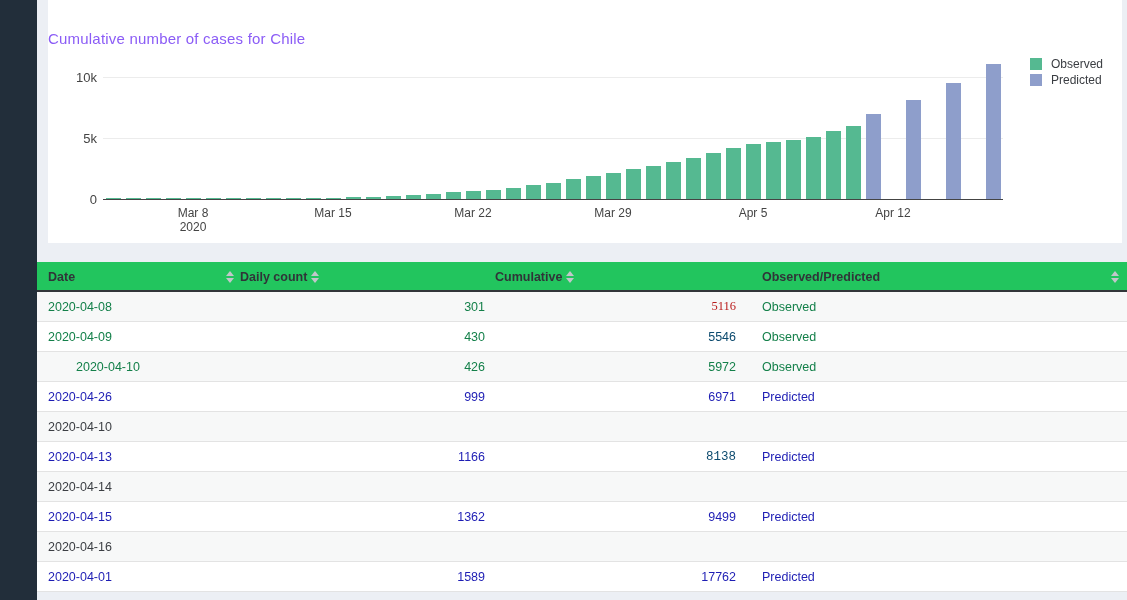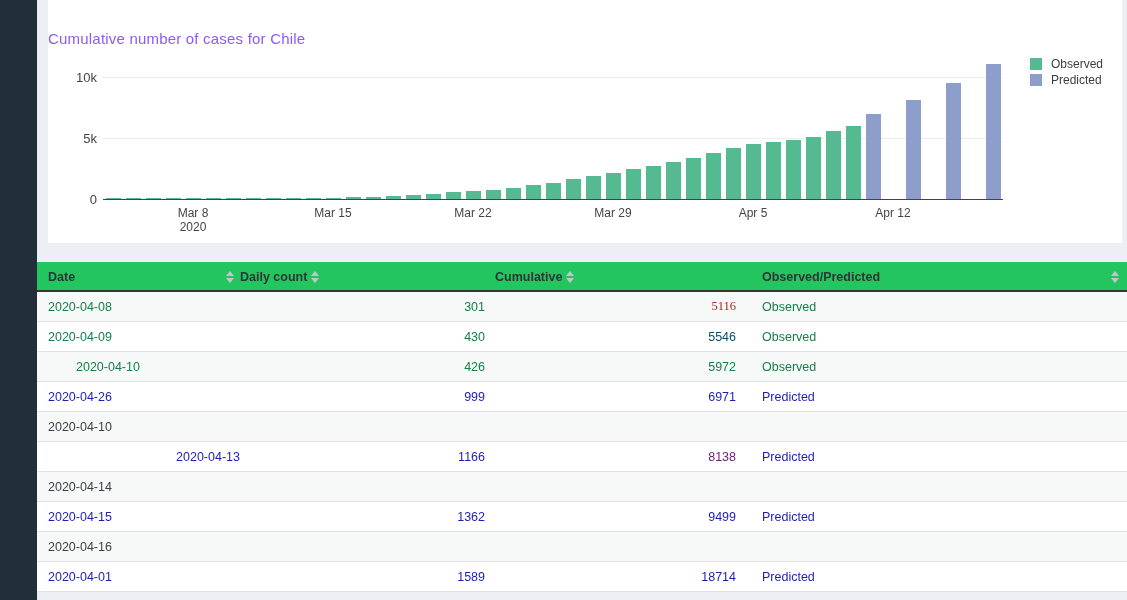--- a/index.html
+++ b/index.html
@@ -186,23 +186,23 @@
             <div class="cell c-cum" style="color: rgb(30, 30, 180);">6971</div>
             <div class="cell c-status" style="color: rgb(30, 30, 180);">Predicted</div>
           </div>
           <div class="trow striped">
             <div class="cell c-date" style="color: rgb(60, 63, 68);">2020-04-10</div>
             <div class="cell c-daily" style="color: rgb(60, 63, 68);"></div>
             <div class="cell c-cum" style="color: rgb(60, 63, 68);"></div>
             <div class="cell c-status" style="color: rgb(60, 63, 68);"></div>
           </div>
           <div class="trow">
-            <div class="cell c-date" style="color: rgb(30, 30, 180); text-align: right;">2020-04-13</div>
+            <div class="cell c-date" style="color: rgb(30, 30, 180);">2020-04-13</div>
             <div class="cell c-daily" style="color: rgb(30, 30, 180);">1166</div>
-            <div class="cell c-cum" style="color: #701a75;">8138</div>
+            <div class="cell c-cum" style="color: #0c4a6e; font-family: Liberation Mono, monospace;">8138</div>
             <div class="cell c-status" style="color: rgb(30, 30, 180);">Predicted</div>
           </div>
           <div class="trow striped">
             <div class="cell c-date" style="color: rgb(60, 63, 68);">2020-04-14</div>
             <div class="cell c-daily" style="color: rgb(60, 63, 68);"></div>
             <div class="cell c-cum" style="color: rgb(60, 63, 68);"></div>
             <div class="cell c-status" style="color: rgb(60, 63, 68);"></div>
           </div>
           <div class="trow">
             <div class="cell c-date" style="color: rgb(30, 30, 180);">2020-04-15</div>
@@ -212,21 +212,21 @@
           </div>
           <div class="trow striped">
             <div class="cell c-date" style="color: rgb(60, 63, 68);">2020-04-16</div>
             <div class="cell c-daily" style="color: rgb(60, 63, 68);"></div>
             <div class="cell c-cum" style="color: rgb(60, 63, 68);"></div>
             <div class="cell c-status" style="color: rgb(60, 63, 68);"></div>
           </div>
           <div class="trow">
             <div class="cell c-date" style="color: rgb(30, 30, 180);">2020-04-01</div>
             <div class="cell c-daily" style="color: rgb(30, 30, 180);">1589</div>
-            <div class="cell c-cum" style="color: rgb(30, 30, 180);">18714</div>
+            <div class="cell c-cum" style="color: rgb(30, 30, 180);">17762</div>
             <div class="cell c-status" style="color: rgb(30, 30, 180);">Predicted</div>
           </div>
         </div>
     </div>
 
     <div class="footer-strip"></div>
   </div>
 </div>
 
 </body></html>

